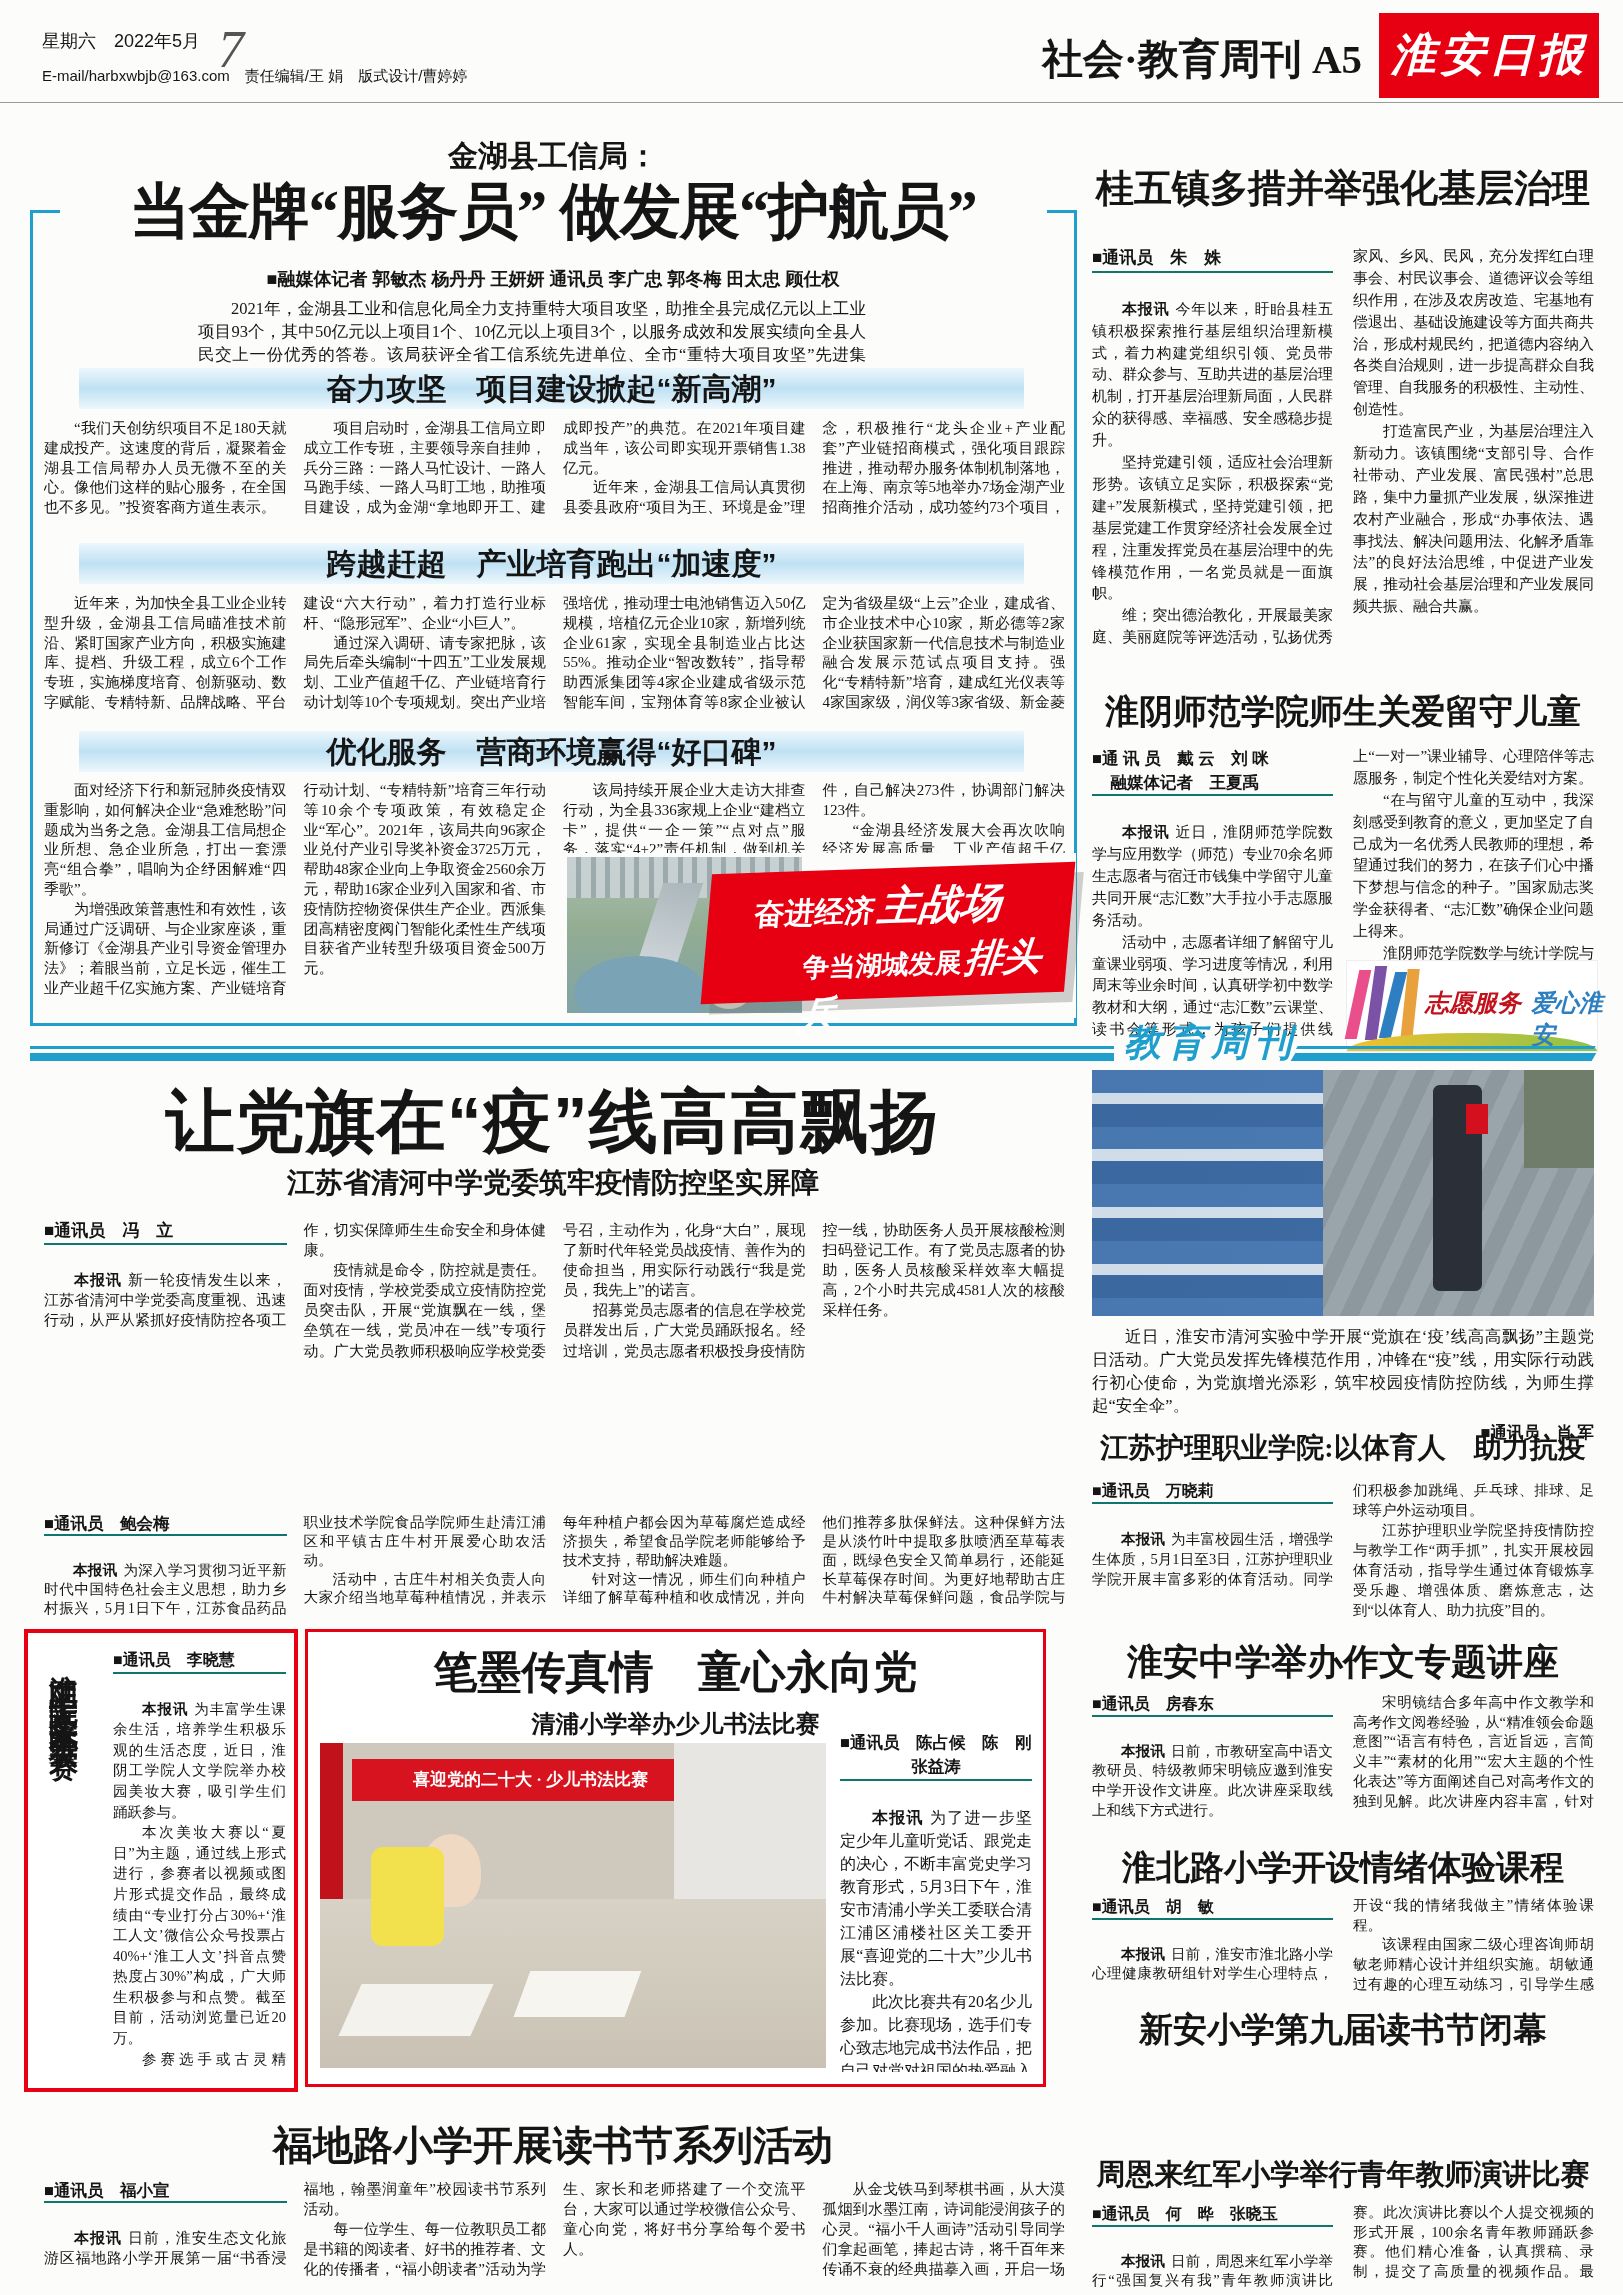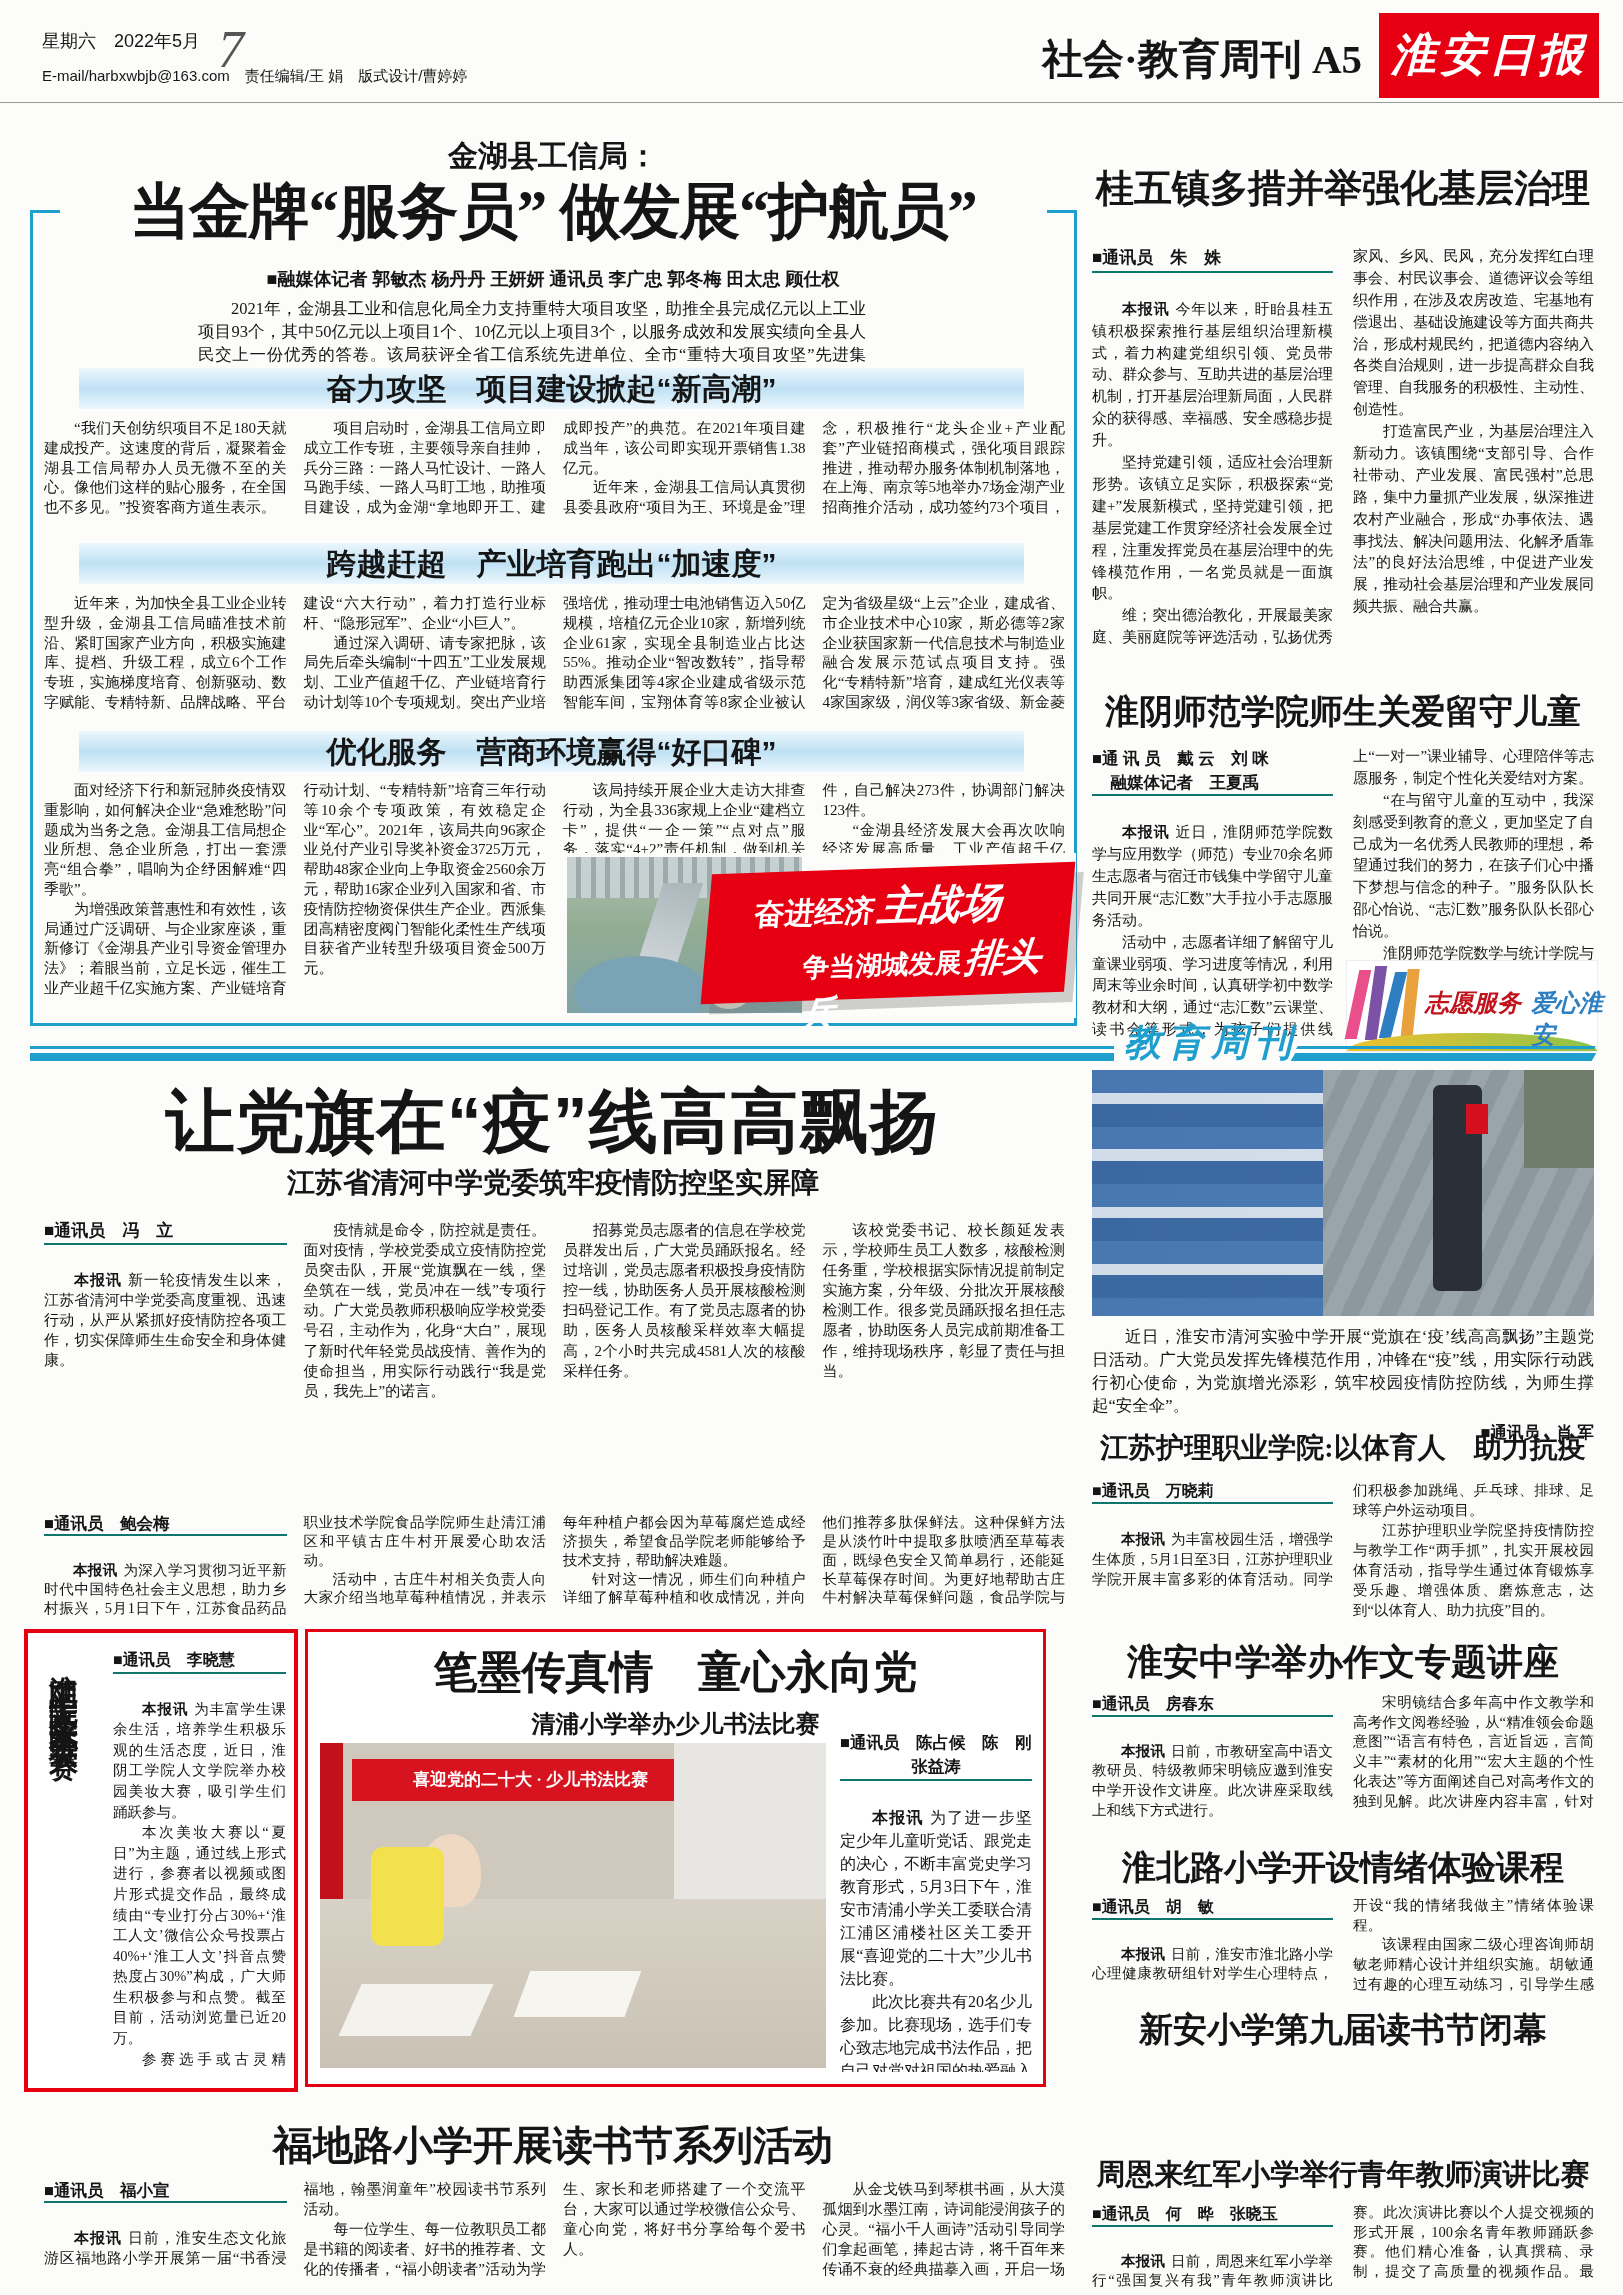--- a/index.html
+++ b/index.html
@@ -102,21 +102,21 @@
   </div>
 
   <div class="abs serifhead c" style="left:1092px;top:689px;width:502px;font-size:34px;">淮阴师范学院师生关爱留守儿童</div>
   <div class="abs cols2 j" style="left:1092px;top:746px;width:502px;height:305px;font-size:15px;line-height:1.46;">
     <div class="byl" style="font-size:16.5px;">
       <div>■通 讯 员　戴 云　刘 咪</div>
       <div style="padding-left:18.5px;">融媒体记者　王夏禹</div>
     </div>
     <p><b class="intro">本报讯</b><span>近日，淮阴师范学院数学与应用数学（师范）专业70余名师生志愿者与宿迁市钱集中学留守儿童共同开展“志汇数”大手拉小手志愿服务活动。</span></p>
     <p>活动中，志愿者详细了解留守儿童课业弱项、学习进度等情况，利用周末等业余时间，认真研学初中数学教材和大纲，通过“志汇数”云课堂、读书会等形式，为孩子们提供线上“一对一”课业辅导、心理陪伴等志愿服务，制定个性化关爱结对方案。</p>
-    <p>“在与留守儿童的互动中，我深刻感受到教育的意义，更加坚定了自己成为一名优秀人民教师的理想，希望通过我们的努力，在孩子们心中播下梦想与信念的种子。”服务队队长邵心怡说、“志汇数”服务队队长邵心怡说。</p>
+    <p>“在与留守儿童的互动中，我深刻感受到教育的意义，更加坚定了自己成为一名优秀人民教师的理想，希望通过我们的努力，在孩子们心中播下梦想与信念的种子。”国家励志奖学金获得者、“志汇数”确保企业问题上得来。</p>
     <p>淮阴师范学院数学与统计学院与钱集中学自2005年结对共建以来，每年开展结对帮扶、主题实践等形式多样的活动，在周恩来班创建、学科专业建设、学生素质发展等方面形成共建机制，取得良好成效。</p>
   </div>
   <div class="abs" style="left:1346px;top:960px;width:250px;height:90px;background:#fff;border:0.7px solid #eee;">
     <div class="abs" style="left:5.3px;top:9.3px;width:12px;height:69px;background:#e94f8a;transform:skewX(-12deg);"></div>
     <div class="abs" style="left:22.5px;top:5.3px;width:12px;height:74px;background:#7b52a5;transform:skewX(-8deg);"></div>
     <div class="abs" style="left:40px;top:10.6px;width:12px;height:66px;background:#2d7fc1;transform:skewX(-14deg);"></div>
     <div class="abs" style="left:57px;top:8px;width:12px;height:71px;background:#e8a13c;transform:skewX(-6deg);"></div>
     <div class="abs" style="left:0;bottom:0;width:100%;height:18.5px;background:linear-gradient(90deg,#f2c12e,#8bc34a);border-radius:50% 50% 0 0/100% 100% 0 0;"></div>
     <div class="abs sanshead" style="left:78px;top:26.4px;font-size:24px;font-style:italic;color:#c1121c;">志愿服务</div>
     <div class="abs sanshead" style="left:184px;top:26.4px;font-size:24px;font-style:italic;color:#2d7fc1;width:93px;">爱心淮安</div>
@@ -128,21 +128,20 @@
   <div class="abs cyanline" style="left:1297px;top:1046px;width:298px;height:2.6px;transform:skewX(-30deg);"></div>
   <div class="abs cyanline" style="left:1293px;top:1053px;width:301px;height:8px;transform:skewX(-30deg);"></div>
 
   <div class="abs sanshead c" style="left:30px;top:1076px;width:1046px;font-size:69px;letter-spacing:1.3px;">让党旗在“疫”线高高飘扬</div>
   <div class="abs sans c" style="left:30px;top:1164px;width:1046px;font-size:28px;font-weight:bold;">江苏省清河中学党委筑牢疫情防控坚实屏障</div>
   <div class="abs cols4 j" style="left:44px;top:1220px;width:1021px;height:190px;font-size:15px;line-height:1.34;">
     <div class="byl" style="font-size:17px;">■通讯员　冯　立</div>
     <p><b class="intro">本报讯</b><span>新一轮疫情发生以来，江苏省清河中学党委高度重视、迅速行动，从严从紧抓好疫情防控各项工作，切实保障师生生命安全和身体健康。</span></p>
     <p>疫情就是命令，防控就是责任。面对疫情，学校党委成立疫情防控党员突击队，开展“党旗飘在一线，堡垒筑在一线，党员冲在一线”专项行动。广大党员教师积极响应学校党委号召，主动作为，化身“大白”，展现了新时代年轻党员战疫情、善作为的使命担当，用实际行动践行“我是党员，我先上”的诺言。</p>
     <p>招募党员志愿者的信息在学校党员群发出后，广大党员踊跃报名。经过培训，党员志愿者积极投身疫情防控一线，协助医务人员开展核酸检测扫码登记工作。有了党员志愿者的协助，医务人员核酸采样效率大幅提高，2个小时共完成4581人次的核酸采样任务。</p>
-    <p>该校党委书记、校长颜延发表示，学校师生员工人数多，核酸检测任务重，学校根据实际情况提前制定实施方案，分年级、分批次开展核酸检测工作。很多党员踊跃报名担任志愿者，协助医务人员完成前期准备工作，维持现场秩序，彰显了责任与担当。</p>
 
   </div>
 
   <div class="photo" style="left:1092px;top:1070px;width:502px;height:246px;background:linear-gradient(100deg,#9aa4ac 0%,#aab2b8 60%,#b8bcc0 100%);">
     <div class="abs" style="left:0;top:0;width:46%;height:100%;background:repeating-linear-gradient(180deg,#3a6fb0 0 22.5px,#d9e6f2 22.5px 34px,#2b5d9e 34px 57px);opacity:.85;"></div>
     <div class="abs" style="left:46%;top:0;width:54%;height:100%;background:repeating-linear-gradient(115deg,#9aa4ab 0 17px,#8d979e 17px 34px);"></div>
     <div class="abs" style="left:68%;top:6%;width:49px;height:84%;background:#2b3038;border-radius:6.6px;"></div>
     <div class="abs" style="left:74.5%;top:14%;width:22.5px;height:30px;background:#d40f1e;"></div>
     <div class="abs" style="left:86%;top:0;width:14%;height:40%;background:#6f7d6a;"></div>
   </div>

